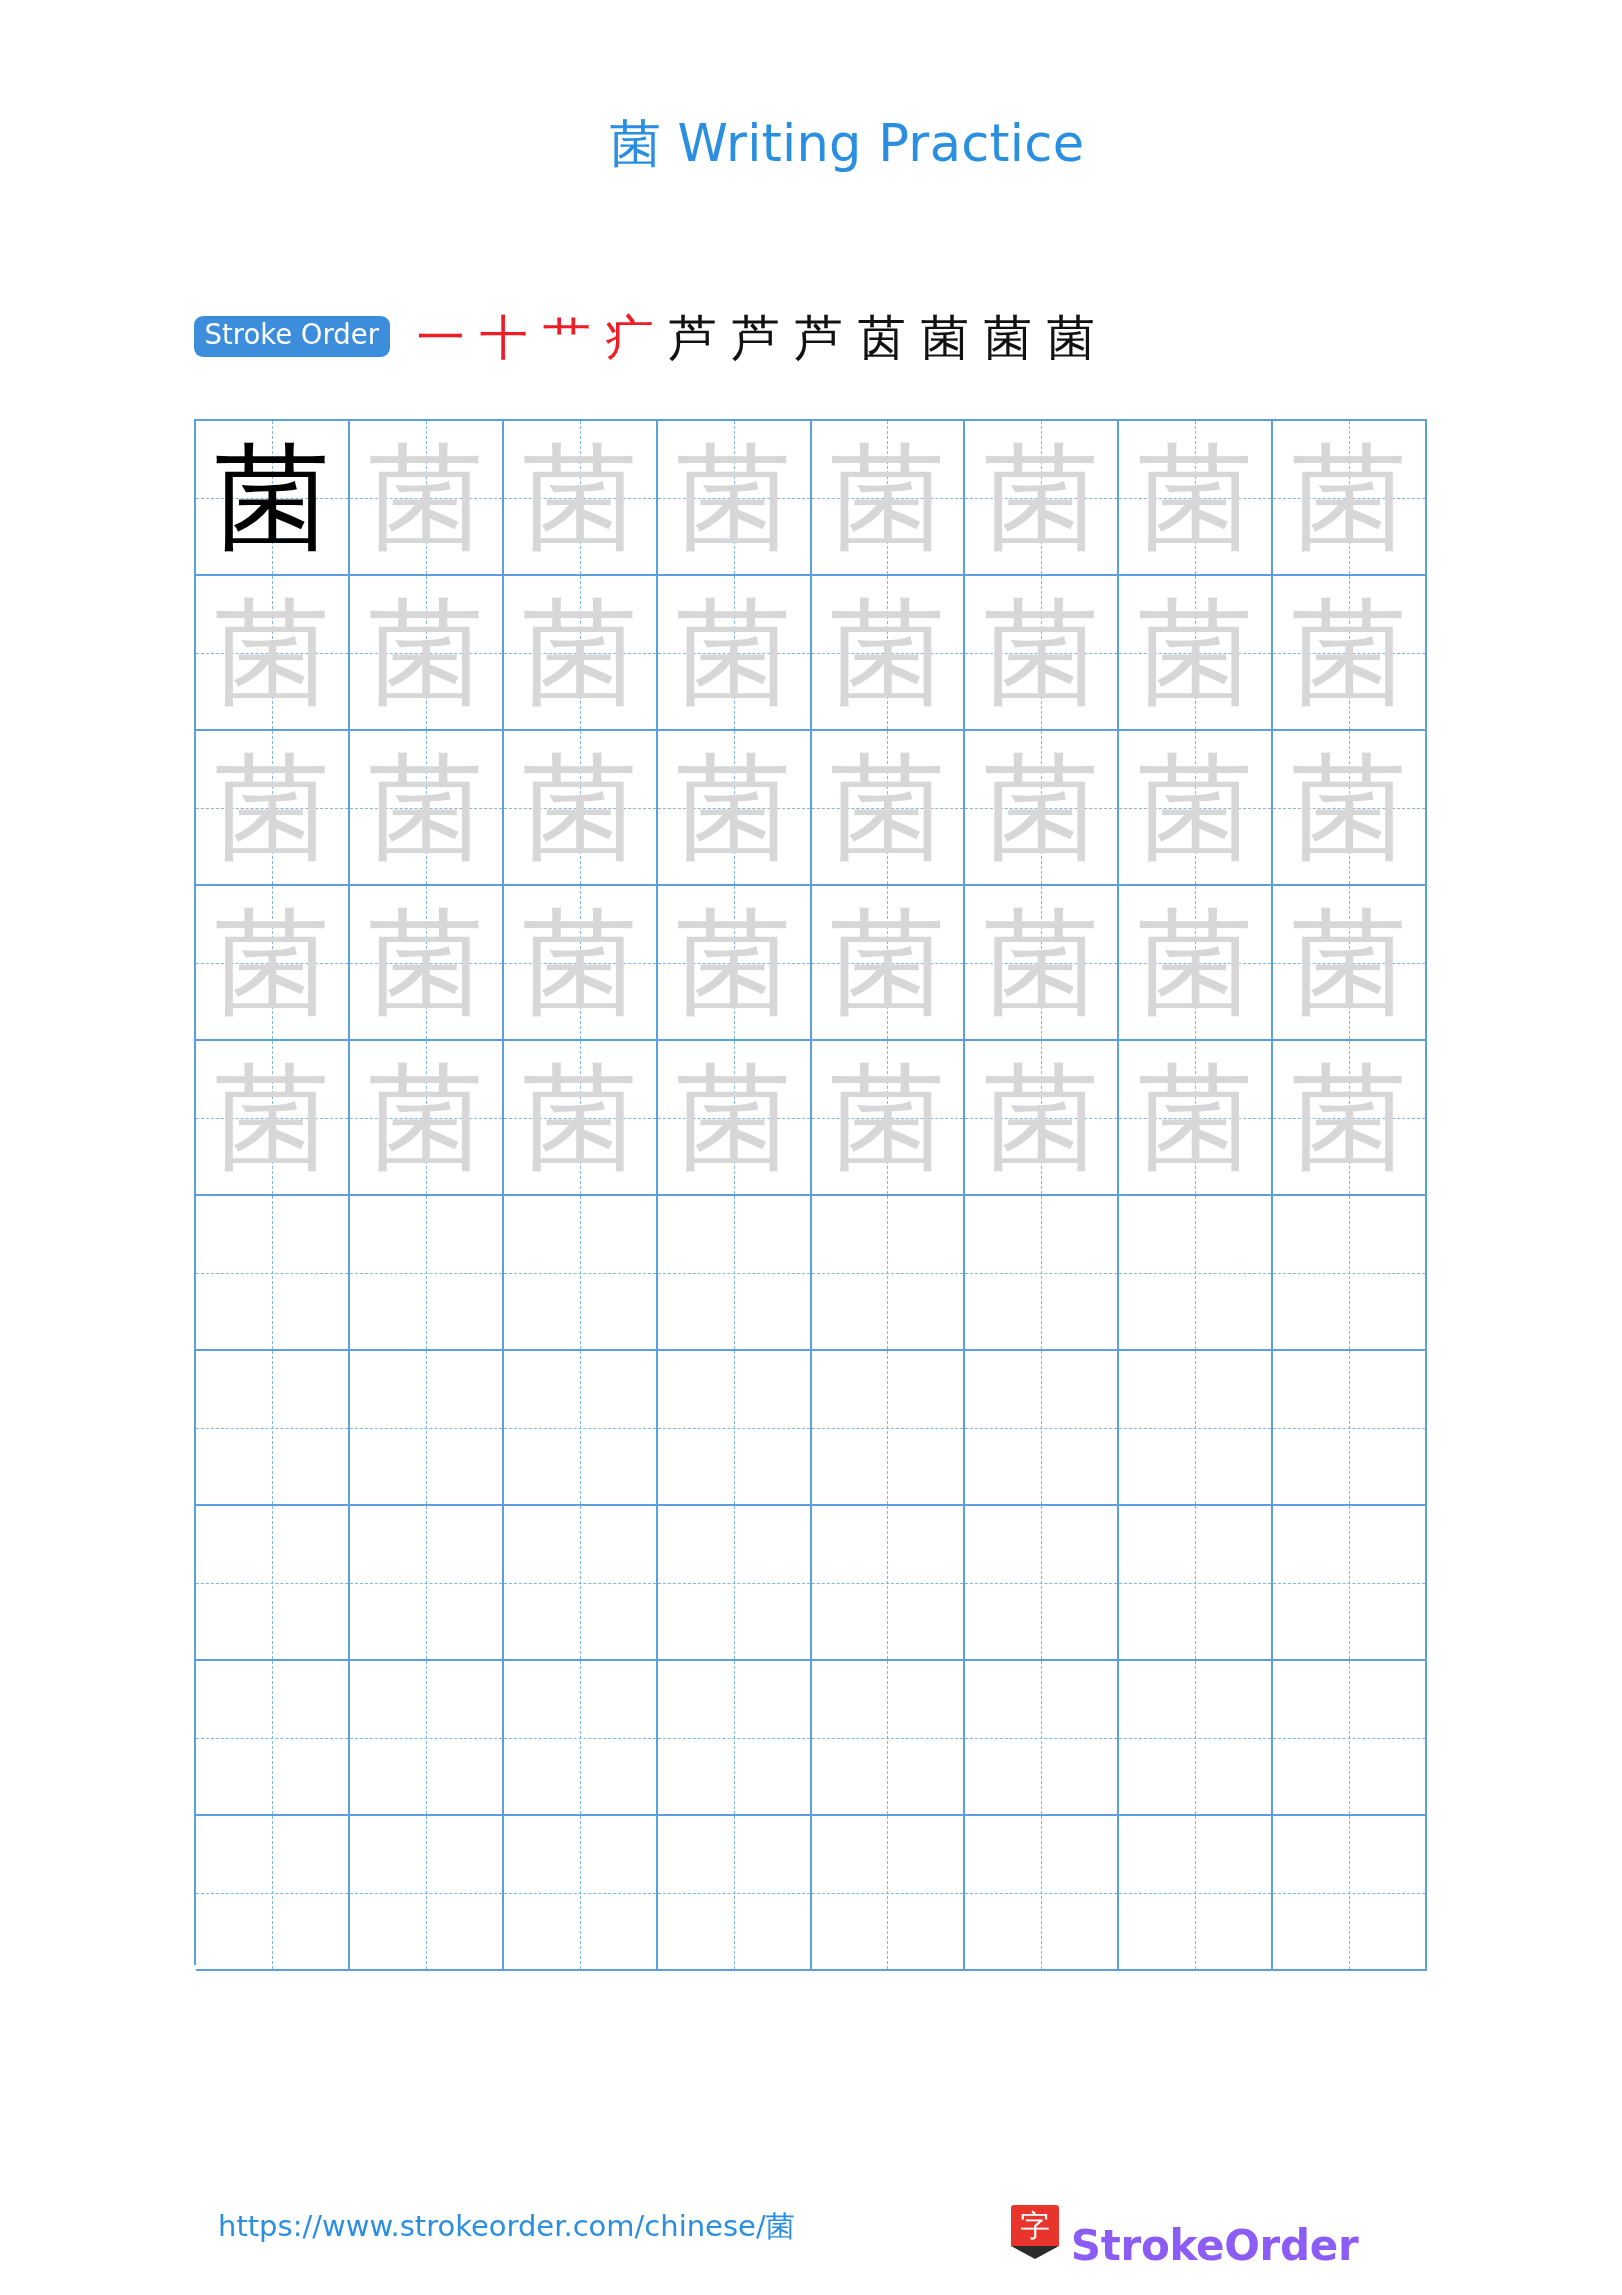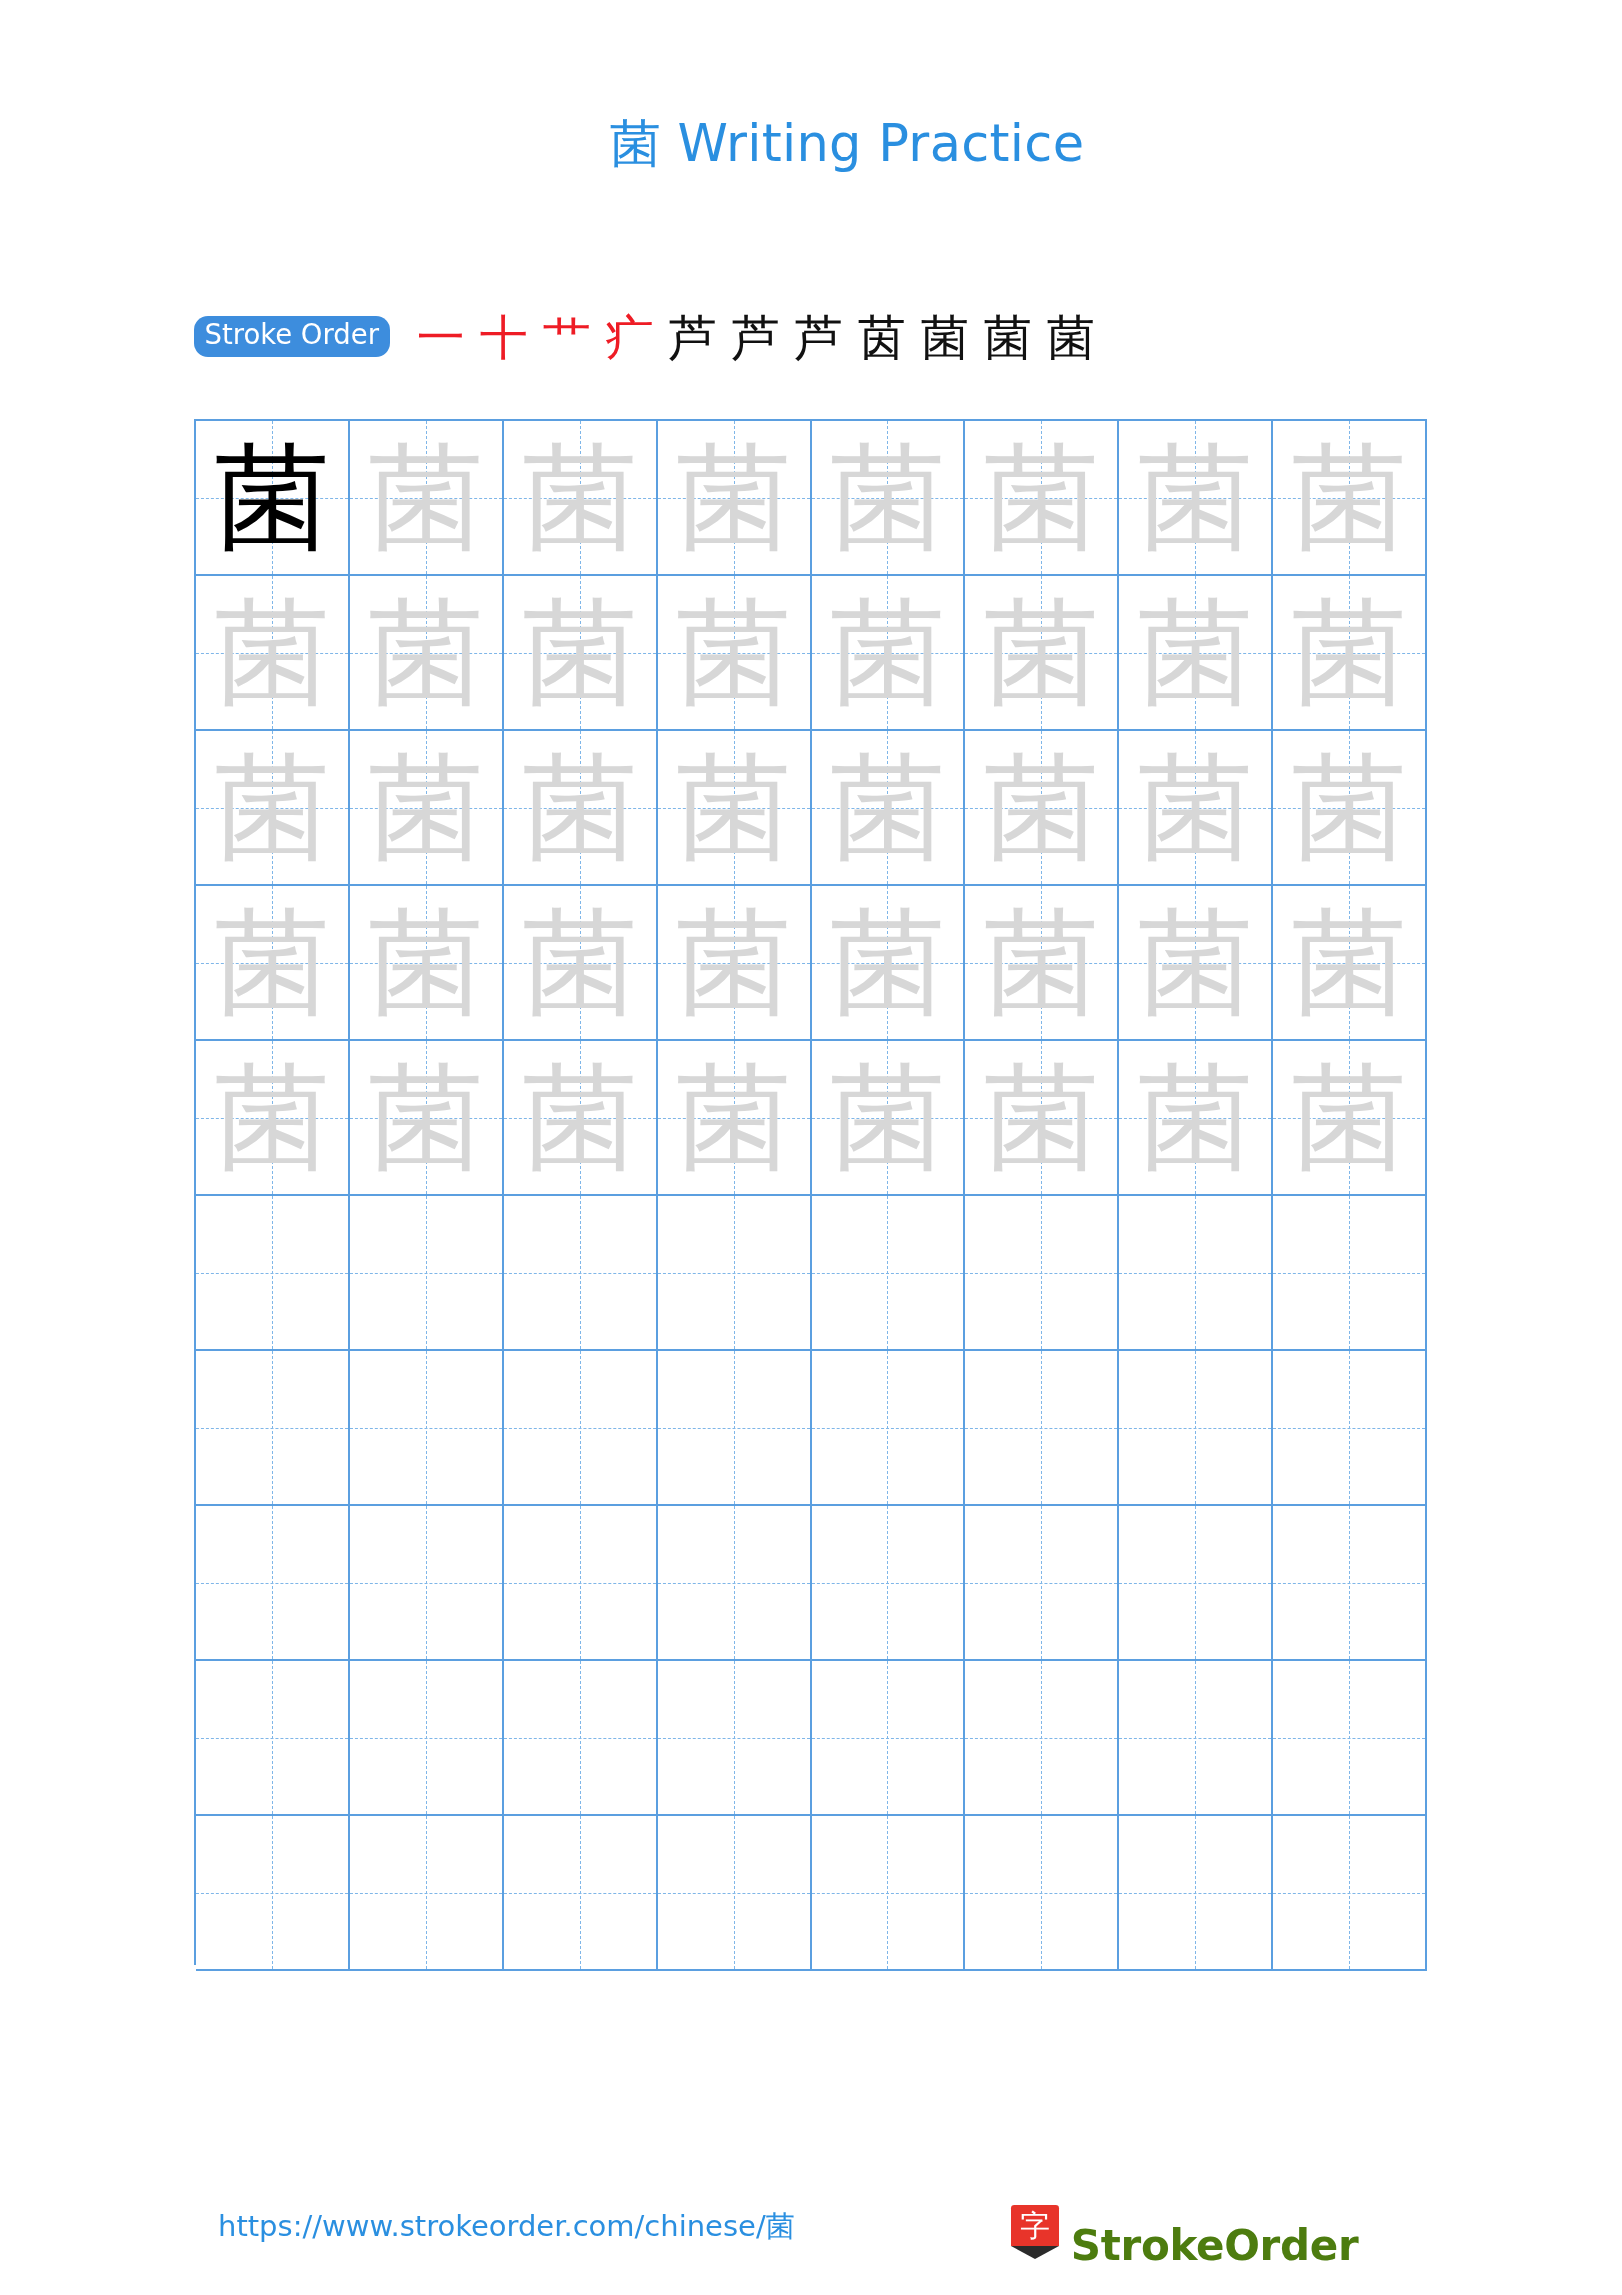--- a/index.html
+++ b/index.html
@@ -38,21 +38,21 @@
     width: 1243px;
     height: 63px;
     display: flex;
     align-items: center;
   }
   .stroke-order-badge {
     background: #3d8ddd;
     color: #ffffff;
     font-size: 27.5px;
     padding: 5.2px 10.5px 7.9px 10.5px;
-    border-radius: 14px;
+    border-radius: 9px;
     line-height: 1;
     white-space: nowrap;
     font-family: "DejaVu Sans", sans-serif;
   }
   .stroke-list {
     display: flex;
     align-items: center;
     margin-left: 19.6px;
   }
   .stroke-glyph {
@@ -160,21 +160,21 @@
     position: absolute;
     top: 41px; left: 0;
     width: 0; height: 0;
     border-left: 24px solid transparent;
     border-right: 24px solid transparent;
     border-top: 13px solid #2b2b2b;
   }
   .brand-name {
     font-size: 42px;
     font-weight: bold;
-    color: #4d7c0f;
+    color: #8b5cf6;
     font-family: "DejaVu Sans", sans-serif;
     letter-spacing: -0.3px;
     margin-top: 28px;
   }
 </style>
 </head>
 <body>
 
 <div class="page-title">菌 Writing Practice</div>
 

